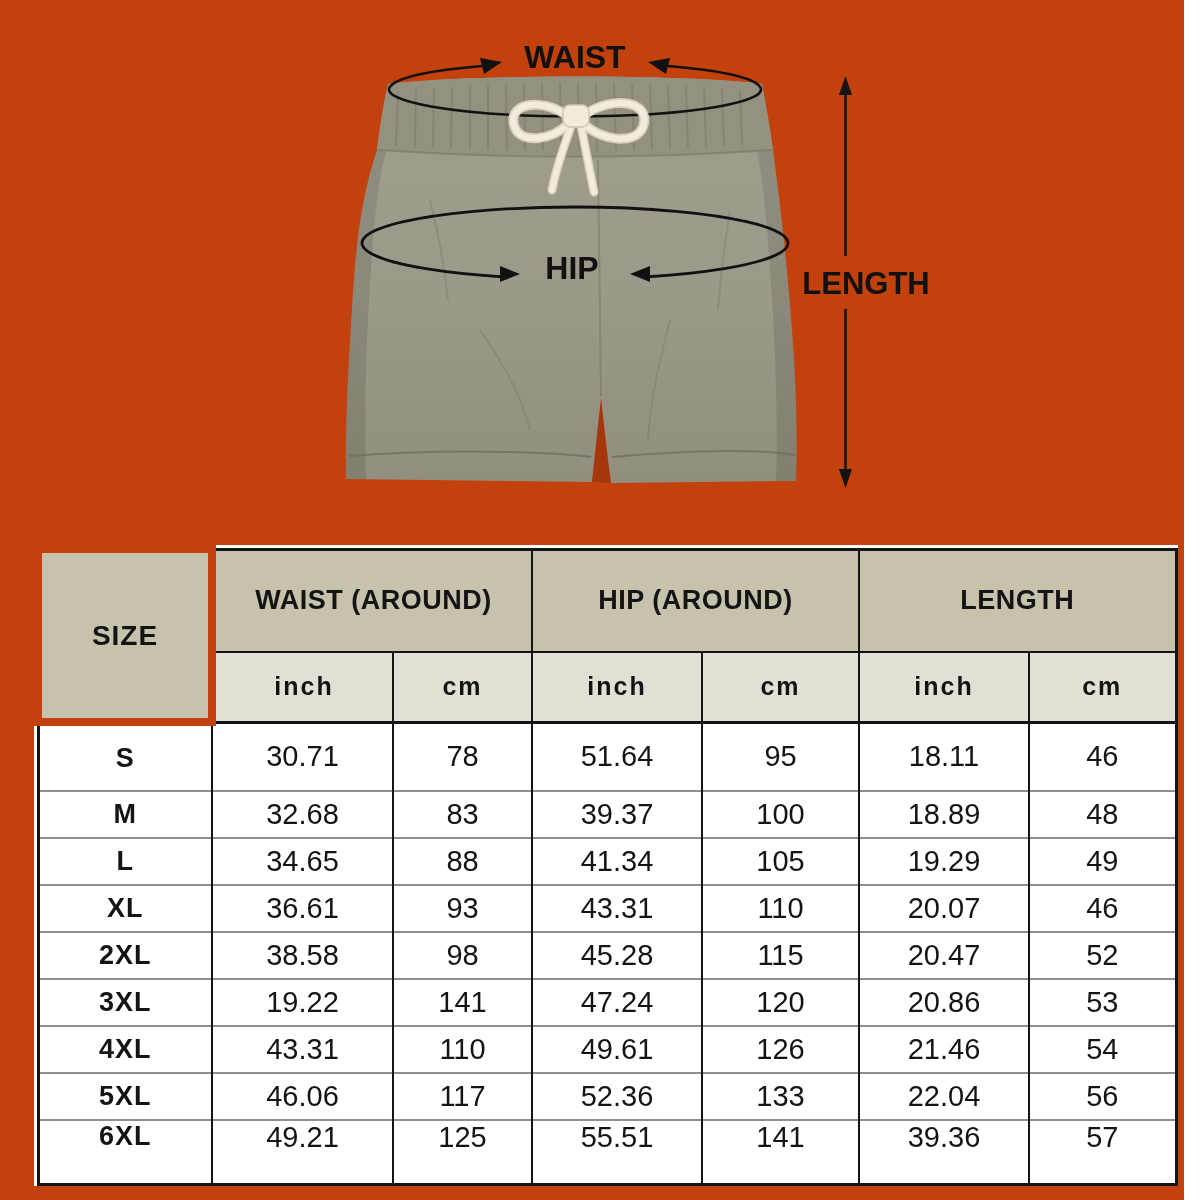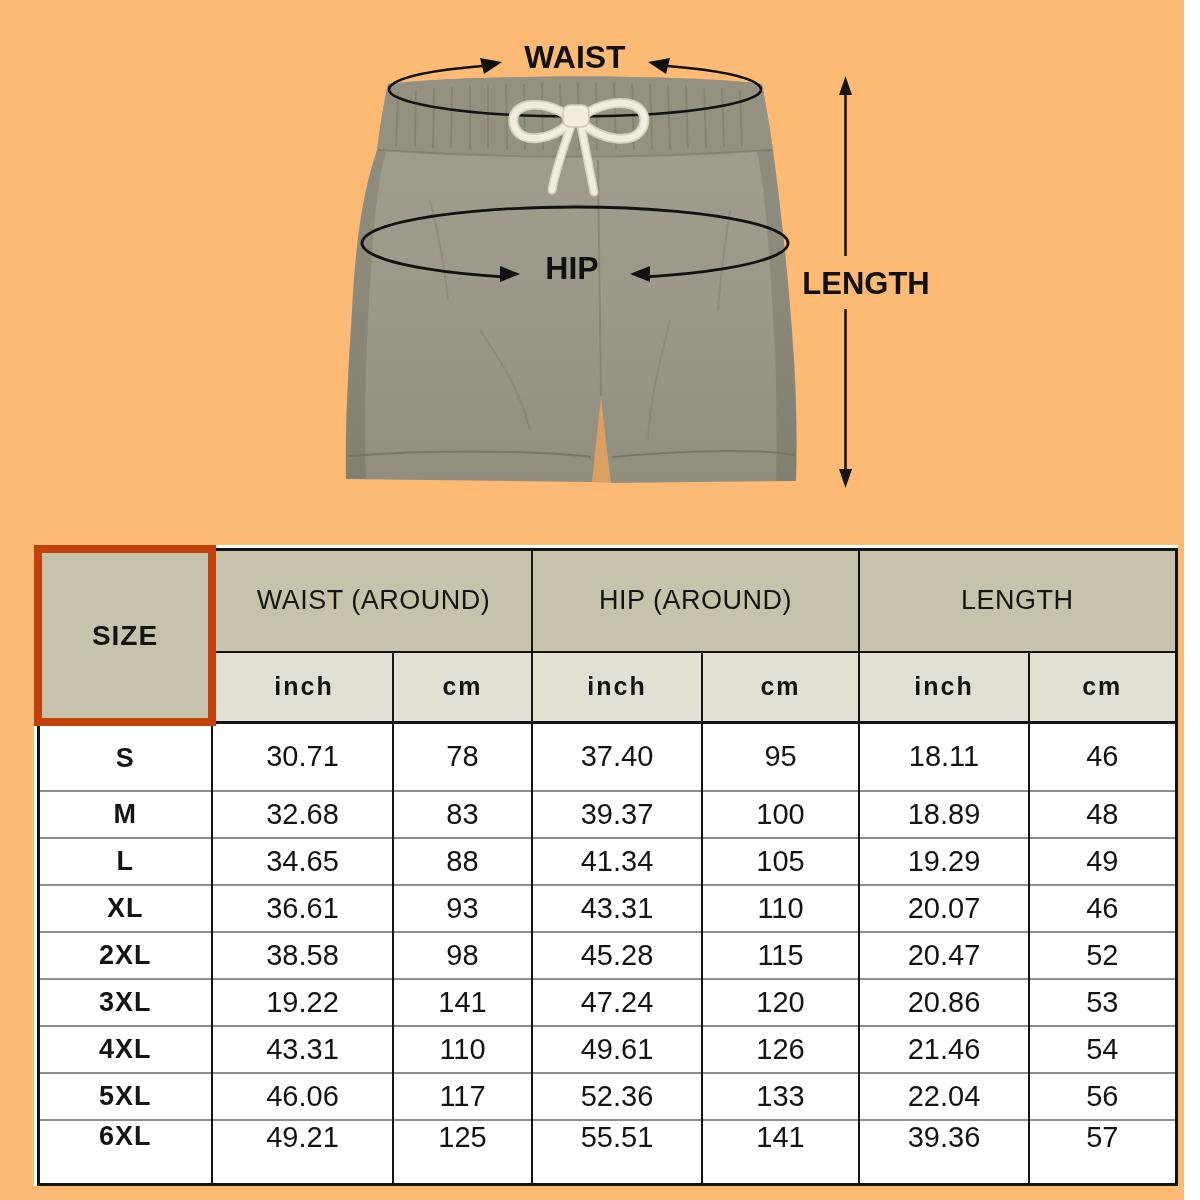--- a/index.html
+++ b/index.html
@@ -1,33 +1,33 @@
 <!DOCTYPE html>
 <html><head>
 <meta charset="utf-8">
 <style>
   html,body { margin:0; padding:0; background:#ffffff; }
   .stage {
-    position:relative; width:1184px; height:1200px; background:#fdba74;
+    position:relative; width:1184px; height:1200px; background:#c2410c;
     font-family:"Liberation Sans", sans-serif; overflow:hidden;
   }
   .diagram-svg { position:absolute; left:0; top:0; }
   .measure-label {
     font-family:"Liberation Sans", sans-serif;
     font-weight:700; fill:#111111;
   }
   table.size-table {
     position:absolute; left:34px; top:545px; width:1138px;
     border-collapse:collapse; table-layout:fixed;
     background:#ffffff; color:#141414;
     border:3px solid #141414;
   }
   .size-table th, .size-table td { text-align:center; vertical-align:middle; padding:0; }
   .size-table th.group {
-    background:#c6c2ab; font-size:27px; font-weight:400;
+    background:#c6c2ab; font-size:27px; font-weight:700;
     border:2px solid #141414; height:100px; letter-spacing:0.5px;
   }
   .size-table th.size-head {
     background:#c6c2ab; font-size:28px; font-weight:700;
     border:8px solid #c2410c; letter-spacing:1px;
   }
   .size-table tr.units th {
     background:#e2e0d4; font-size:25px; font-weight:700;
     border:2px solid #141414; border-bottom:3px solid #141414; height:68px;
     letter-spacing:2px;
@@ -151,21 +151,21 @@
         <th>cm</th>
         <th>inch</th>
         <th>cm</th>
       </tr>
     </thead>
     <tbody>
       <tr>
         <td class="size">S</td>
         <td>30.71</td>
         <td>78</td>
-        <td>37.40</td>
+        <td>51.64</td>
         <td>95</td>
         <td>18.11</td>
         <td>46</td>
       </tr>
       <tr>
         <td class="size">M</td>
         <td>32.68</td>
         <td>83</td>
         <td>39.37</td>
         <td>100</td>

